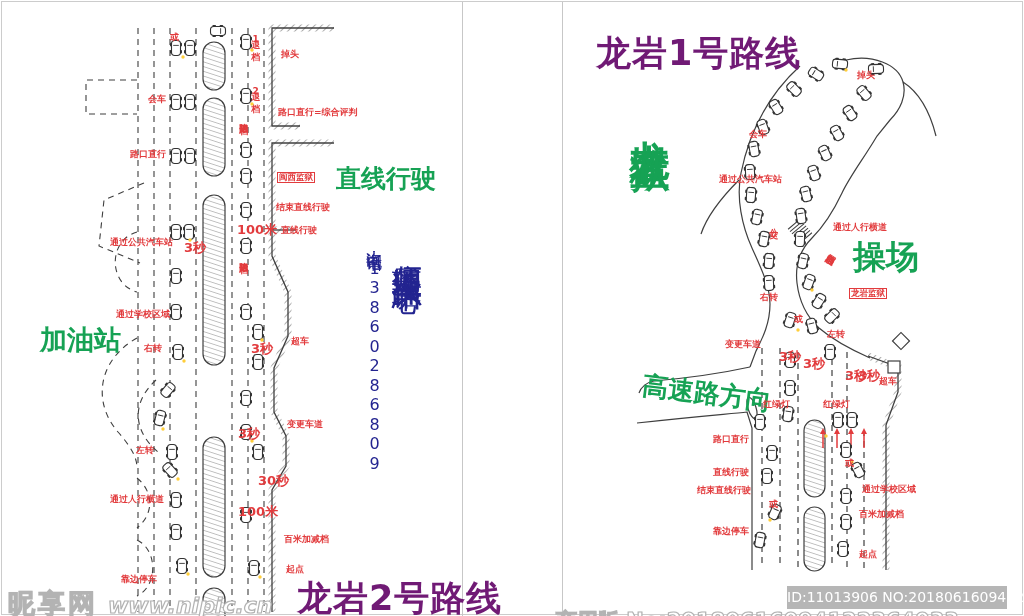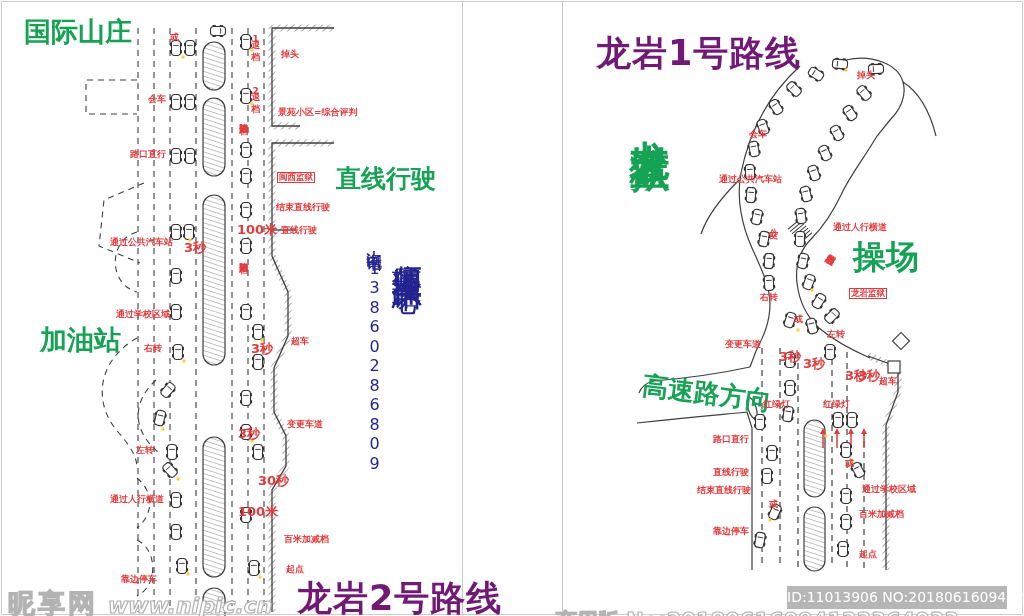--- a/index.html
+++ b/index.html
@@ -220,41 +220,40 @@
       <circle cx="826" cy="436" r="1.7"></circle>
         <circle cx="852" cy="462" r="1.7"></circle>
         <circle cx="770" cy="520" r="1.7"></circle>
     </g>
   </svg>
 
   <div class="pageborder"></div>
   <div class="fold" style="left:462px;"></div>
   <div class="fold" style="left:562px;"></div>
 
-  <div class="area" style="left:24px;top:18px;font-size:27px;">国际山庄</div>
   <div class="area" style="left:336px;top:166px;font-size:25px;">直线行驶</div>
   <div class="area" style="left:40px;top:326px;font-size:27px;">加油站</div>
 
   <div class="area v" style="left:630px;top:108px;font-size:40px;letter-spacing:4px;">龙岩监狱</div>
   <div class="area" style="left:853px;top:240px;font-size:33px;">操场</div>
   <div class="area" style="left:642px;top:380px;font-size:26px;transform:rotate(7deg);">高速路方向</div>
 
   <div class="route-title" style="left:596px;top:36px;">龙岩1号路线</div>
   <div class="route-title" style="left:297px;top:581px;">龙岩2号路线</div>
 
   <div class="center-col" style="left:392px;top:240px;font-size:30px;letter-spacing:2px;">廖师傅理论实操培训中心</div>
   <div class="center-col" style="left:366px;top:240px;font-size:16px;letter-spacing:0.5px;">咨询电话：13860286809</div>
 
   <div id="labels-left">
       <span class="lbl" style="left: 170px; top: 33px;">或</span>
       <span class="lbl m-v" style="left: 250px; top: 33px;">退1档</span>
       <span class="lbl" style="left: 281px; top: 50px;">掉头</span>
       <span class="lbl m-v" style="left: 250px; top: 85px;">退2档</span>
       <span class="lbl" style="left: 148px; top: 95px;">会车</span>
-      <span class="lbl" style="left: 278px; top: 108px;">景苑小区=综合评判</span>
+      <span class="lbl" style="left: 278px; top: 108px;">路口直行=综合评判</span>
       <span class="lbl m-v" style="left: 238px; top: 116px;">隐形四档</span>
       <span class="lbl" style="left: 130px; top: 150px;">路口直行</span>
       <span class="lbl m-box" style="left: 277px; top: 172px;">闽西监狱</span>
       <span class="lbl" style="left: 276px; top: 203px;">结束直线行驶</span>
       <span class="lbl" style="left: 281px; top: 226px;">直线行驶</span>
       <span class="lbl m-t" style="left: 237px; top: 223px;">100米</span>
       <span class="lbl" style="left: 110px; top: 238px;">通过公共汽车站</span>
       <span class="lbl m-t" style="left: 184px; top: 241px;">3秒</span>
       <span class="lbl m-v" style="left: 238px; top: 255px;">隐形四档</span>
       <span class="lbl" style="left: 116px; top: 310px;">通过学校区域</span>

